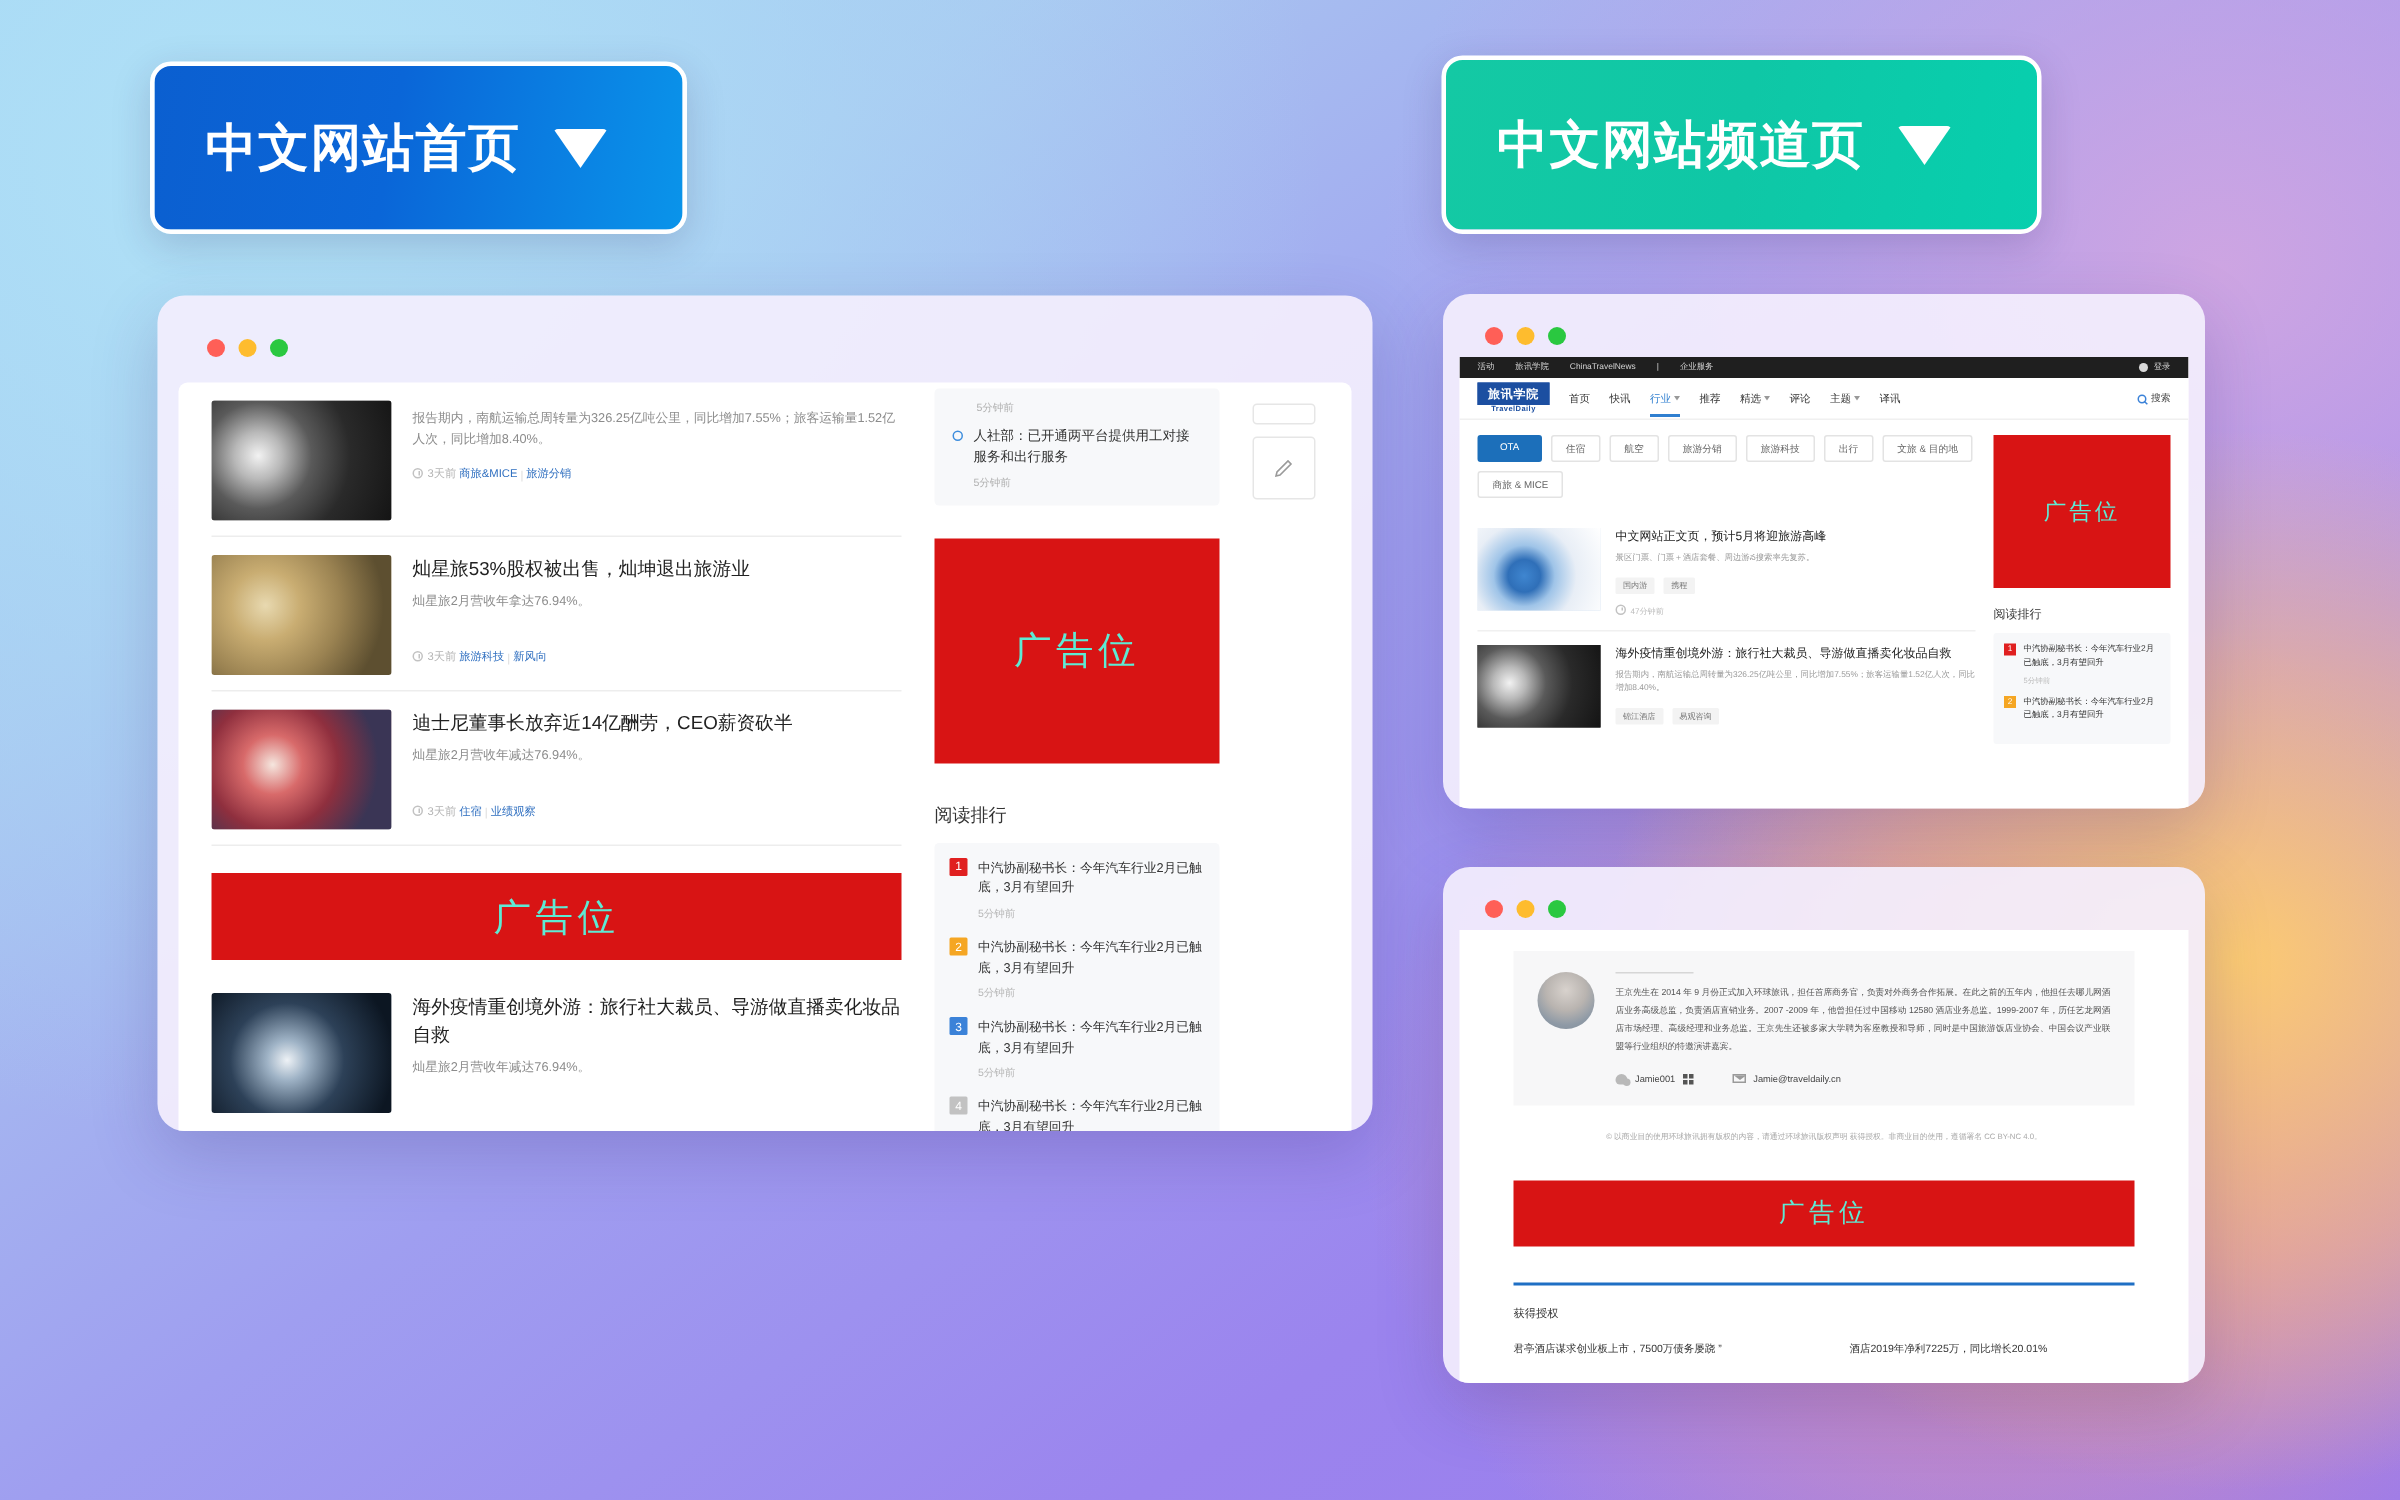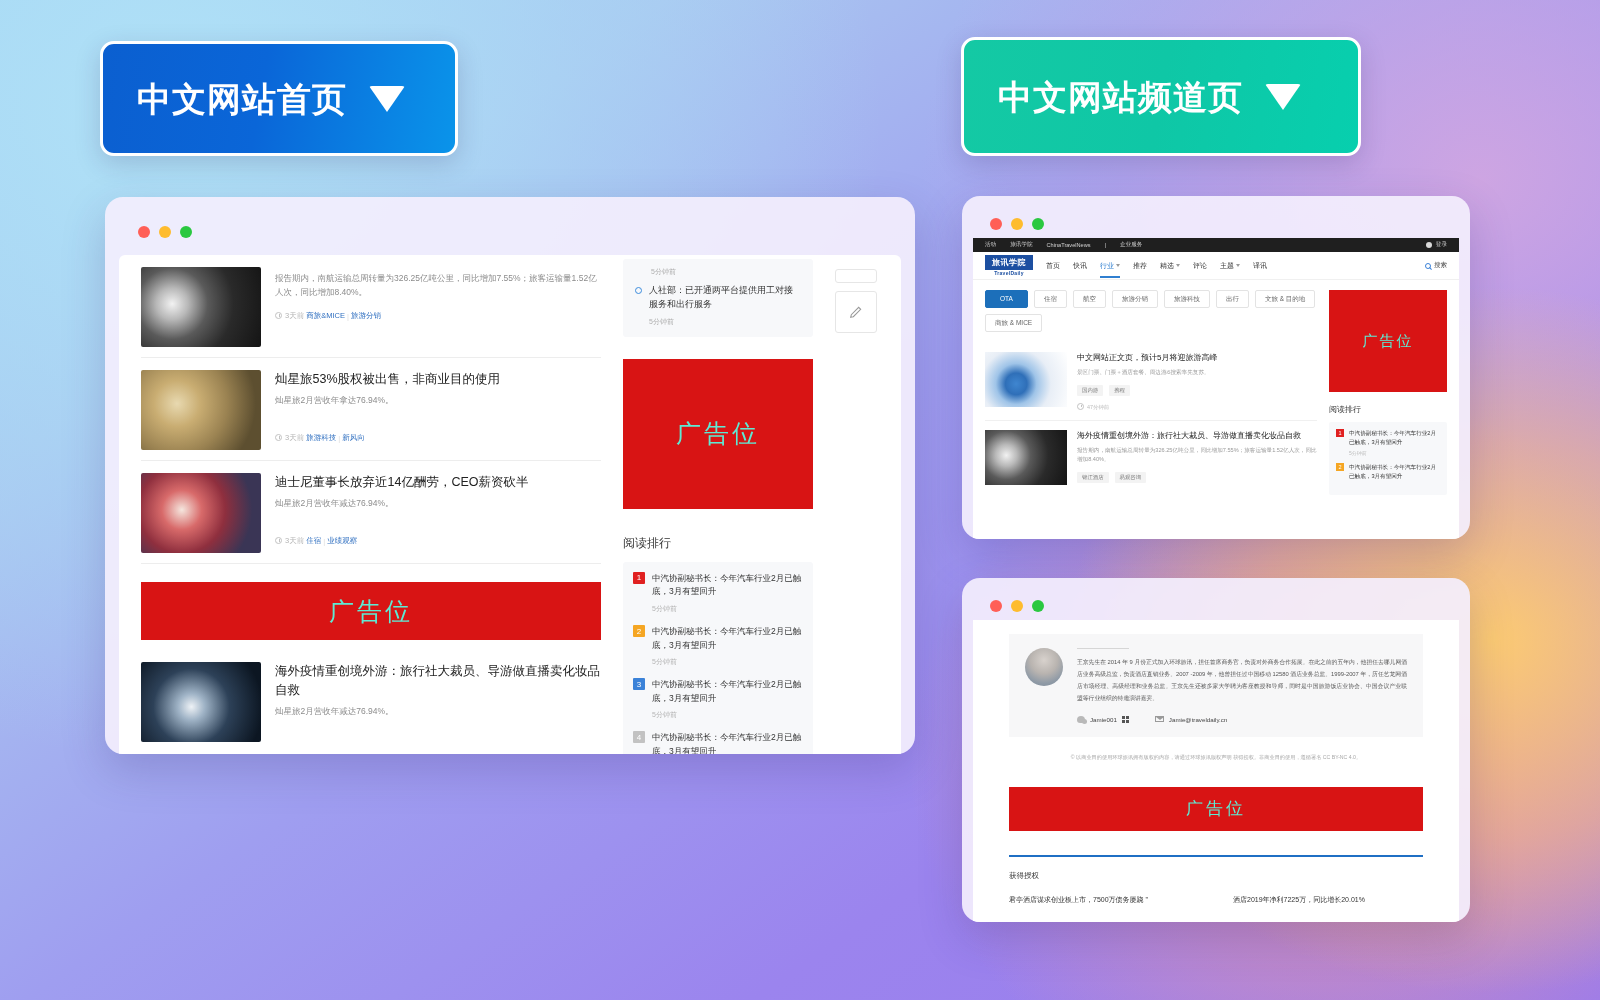--- a/index.html
+++ b/index.html
@@ -222,21 +222,21 @@
                 <span class="tag">商旅&amp;MICE</span>
                 <span class="sep">|</span>
                 <span class="tag">旅游分销</span>
               </div>
             </div>
           </div>
 
           <div class="news-item">
             <div class="news-thumb ph-coins"></div>
             <div class="news-body">
-              <div class="news-title">灿星旅53%股权被出售，非商业目的使用</div>
+              <div class="news-title">灿星旅53%股权被出售，灿坤退出旅游业</div>
               <div class="news-desc">灿星旅2月营收年拿达76.94%。</div>
               <div class="news-meta" style="margin-top:26px">
                 <span><i class="clock"></i><span>3天前</span></span>
                 <span class="tag">旅游科技</span>
                 <span class="sep">|</span>
                 <span class="tag">新风向</span>
               </div>
             </div>
           </div>
 

